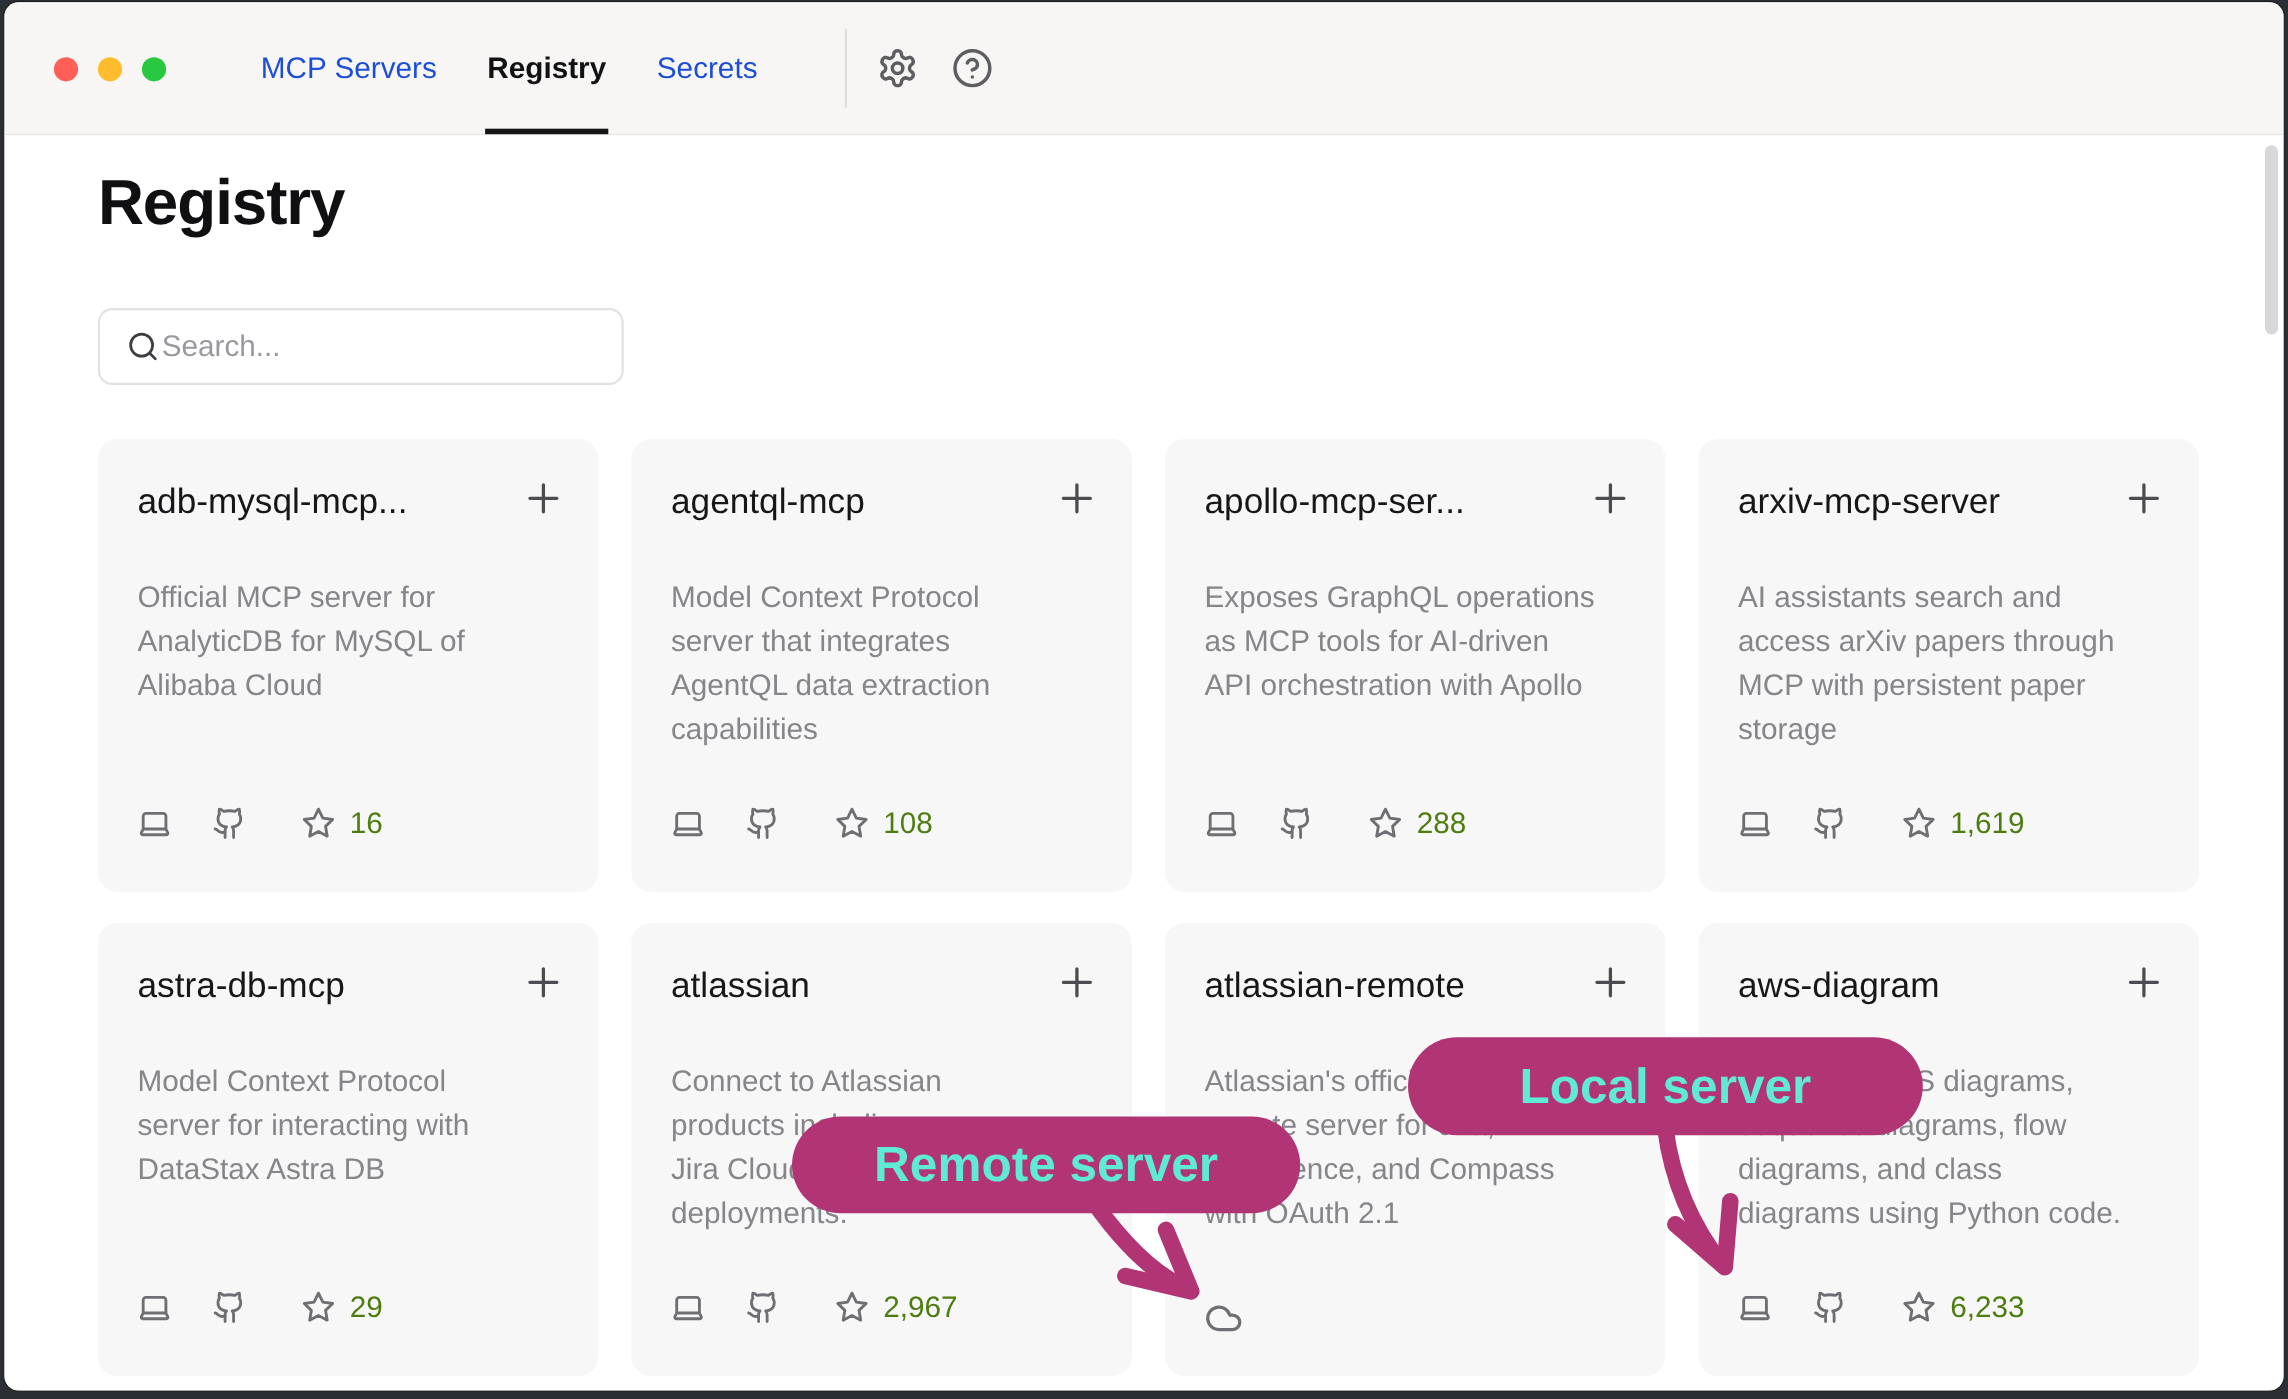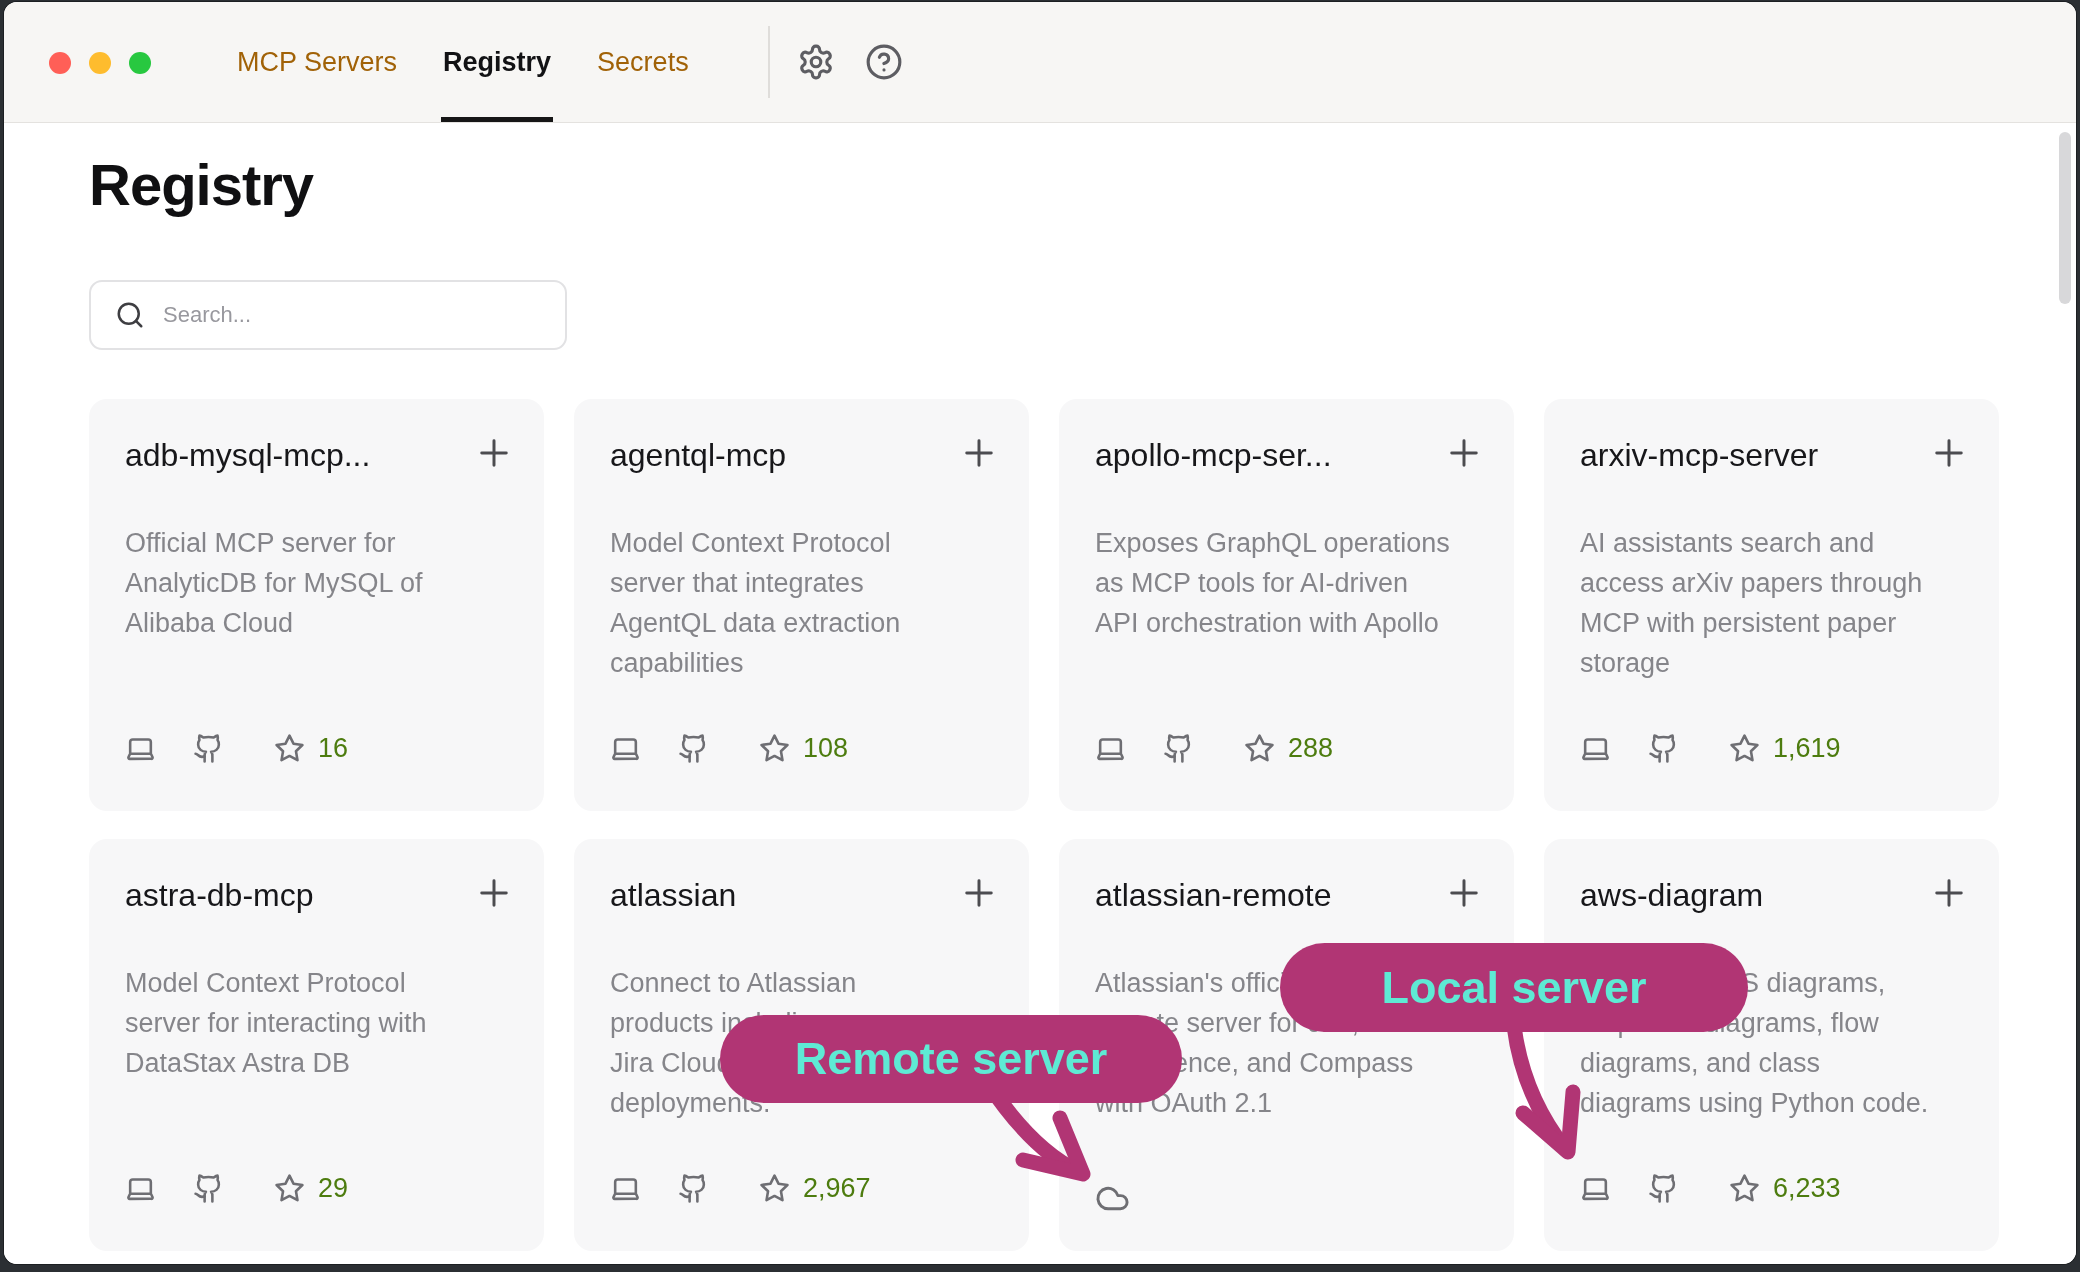--- a/index.html
+++ b/index.html
@@ -12,35 +12,35 @@
   .window{
     position:absolute;left:4px;top:2px;right:4px;bottom:8px;
     background:#ffffff;border-radius:13px;overflow:hidden;
     box-shadow:0 0 0 1px #1c1f22;
   }
   
   .titlebar{position:absolute;left:0;top:0;right:0;height:120px;background:#f7f6f4;border-bottom:1px solid #e4e2df;}
   .lights{position:absolute;left:45px;top:50px;display:flex;gap:18px;}
   .light{width:22px;height:22px;border-radius:50%;}
   .tabs{position:absolute;left:233px;top:0;height:100%;display:flex;gap:46px;}
-  .tab{display:flex;align-items:center;height:100%;font-size:27px;color:#a16207;position:relative;}
+  .tab{display:flex;align-items:center;height:100%;font-size:27px;color:#1d4ed8;position:relative;}
   .tab.active{color:#121214;font-weight:700;}
   .tab.active::after{content:"";position:absolute;left:-2px;right:-2px;bottom:0;height:5px;background:#161616;}
   .tb-divider{position:absolute;left:764px;top:24px;bottom:24px;width:2px;background:#dfddda;}
   .tb-icons{position:absolute;left:792px;top:0;height:100%;display:flex;align-items:center;gap:28px;color:#5d5d62;}
   .tb-btn{width:40px;height:40px;display:flex;align-items:center;justify-content:center;}
   .tb-btn svg{width:38px;height:38px;}
   
   .content{position:absolute;left:0;top:121px;right:0;bottom:0;background:#fff;}
   .page-title{position:absolute;left:85px;top:30px;font-size:58px;line-height:1.1;font-weight:700;color:#101012;letter-spacing:-1px;}
   .search{position:absolute;left:85px;top:157px;width:478px;height:70px;box-sizing:border-box;
     border:2px solid #e2e2e4;border-radius:13px;background:#fff;display:flex;align-items:center;padding-left:24px;}
   .search svg{width:30px;height:30px;color:#3e3e42;flex:0 0 auto;}
   .search input{border:none;outline:none;background:transparent;font-family:"Liberation Sans",sans-serif;
-    font-size:22px;color:#333;margin-left:16px;width:360px;}
+    font-size:27px;color:#333;width:360px;}
   .search input::placeholder{color:#98989e;}
   .grid{position:absolute;left:85px;top:276px;display:grid;grid-template-columns:repeat(4,455px);grid-auto-rows:412px;gap:28px 30px;}
   .card{position:relative;background:#f7f7f8;border-radius:18px;}
   .card-title{position:absolute;left:36px;top:38px;right:96px;font-size:32px;font-weight:400;color:#17171a;
     white-space:nowrap;overflow:hidden;}
   .plus{position:absolute;right:26px;top:30px;width:48px;height:48px;display:flex;align-items:center;justify-content:center;color:#4c4c50;}
   .plus svg{width:42px;height:42px;}
   .desc{position:absolute;left:36px;top:124px;right:24px;font-size:27px;line-height:40px;color:#85858a;overflow:hidden;}
   .desc div{white-space:nowrap;}
   .stats{position:absolute;left:36px;top:334px;display:flex;align-items:center;color:#6e6e73;font-size:27px;}

